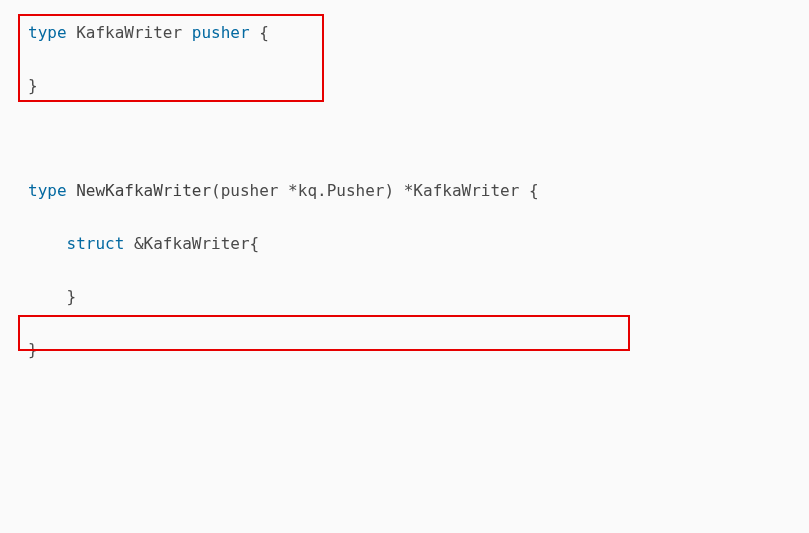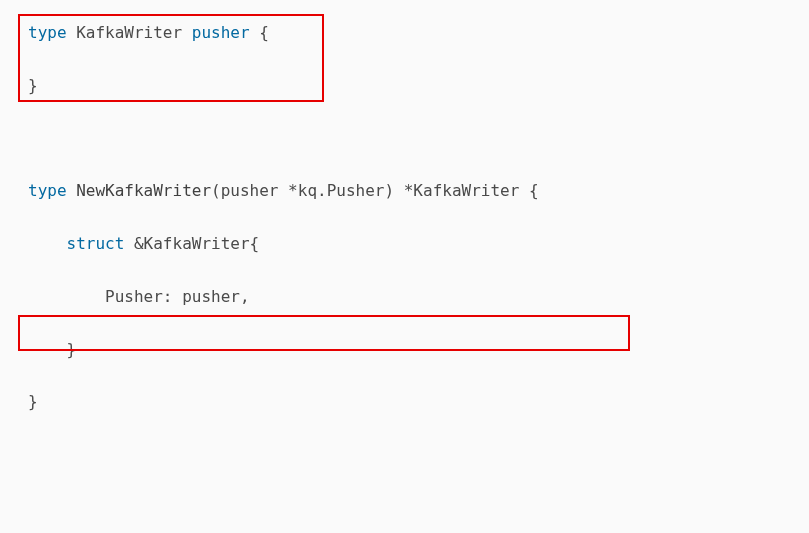--- a/index.html
+++ b/index.html
@@ -45,21 +45,20 @@
 <body>
 
 <div class="hl-box-1"></div>
 <div class="hl-box-2"></div>
 
 <pre><span class="line"><span class="kw">type</span> <span>KafkaWriter</span> <span class="kw">pusher</span> <span>{</span></span>
 <span class="line"><span>}</span></span>
 <span class="line"></span>
 <span class="line"><span class="kw">type</span> <span class="funcname">NewKafkaWriter</span><span>(</span><span>pusher</span> <span>*</span><span>kq</span><span>.</span><span>Pusher</span><span>)</span><span> *</span><span>KafkaWriter</span><span> {</span></span>
 <span class="line">    <span class="kw">struct</span><span> &amp;</span><span>KafkaWriter</span><span>{</span></span>
-<span class="line">        <span>Pusher</span><span>:</span><span> pusher</span><span>,</span></span>
 <span class="line">    <span>}</span></span>
 <span class="line"><span>}</span></span>
 <span class="line"></span>
 
 
 
 
 
 
 

